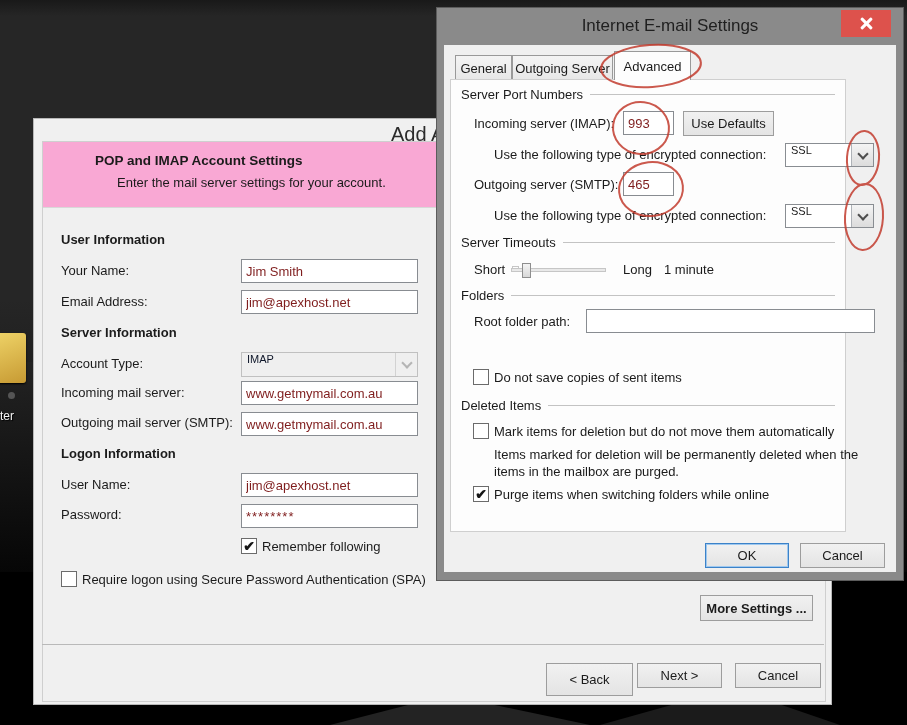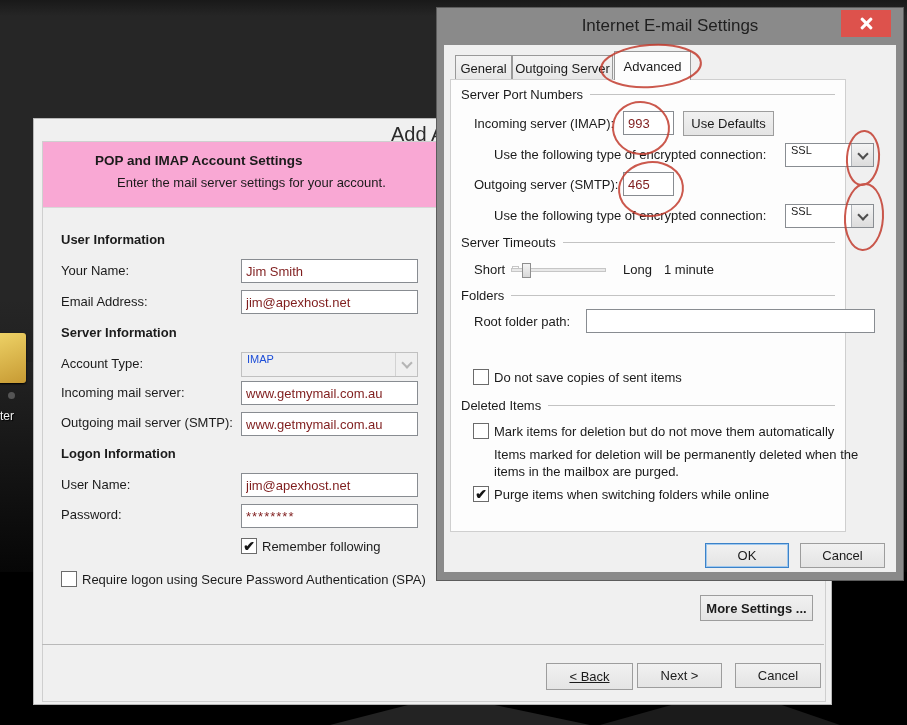--- a/index.html
+++ b/index.html
@@ -34,21 +34,21 @@
   .grp{position:absolute;display:flex;align-items:center;}
   .grp .cap{font-size:13px;color:#1b1b1b;white-space:nowrap;}
   .grp .line{flex:1;height:1px;background:#c3c3c3;margin-left:7px;}
   .combo{position:absolute;box-sizing:border-box;background:#fff;border:1px solid #898d92;
          font-size:11px;display:flex;align-items:flex-start;}
   .combo .val{flex:1;padding-left:5px;}
   .combo .dd{width:21px;align-self:stretch;border-left:1px solid #aeb2b7;
              background:linear-gradient(#f4f4f4,#dcdcdc);display:flex;align-items:center;justify-content:center;}
   .chev{width:6px;height:6px;border-right:2px solid #4d4d4d;border-bottom:2px solid #4d4d4d;
         transform:rotate(45deg);margin-top:-3px;}
-  .combo.disabled{background:#efefef;border-color:#c0c0c0;color:#1d4ed8;}
+  .combo.disabled{background:#efefef;border-color:#c0c0c0;color:#0f172a;}
   .combo.disabled .dd{background:#efefef;border-left-color:#d2d2d2;}
   .combo.disabled .chev{border-color:#b4b4b4;}
   
   .acct-dlg{position:absolute;left:33px;top:118px;width:799px;height:587px;background:#f0f0f0;
             border:1px solid #b8b8b8;box-sizing:border-box;}
   .acct-title{position:absolute;left:357px;top:4px;font-size:20px;color:#2b2b2b;}
   .acct-panel{position:absolute;left:8px;top:22px;width:782px;height:559px;border:1px solid #cfcfcf;}
   .acct-head{position:absolute;left:0;top:0;width:100%;height:66px;background:#f9a8d4;
              border-bottom:1px solid #d8d8d8;box-sizing:border-box;}
   .acct-foot-line{position:absolute;left:8px;top:525px;width:782px;height:1px;background:#b9b9b9;}
@@ -127,21 +127,21 @@
     <div class="chkbox" style="left:207px;top:419px;">✔</div>
     <div class="lbl" style="left:228px;top:420px;">Remember following</div>
 
     <div class="chkbox" style="left:27px;top:452px;"></div>
     <div class="lbl" style="left:48px;top:453px;">Require logon using Secure Password Authentication (SPA)</div>
 
     <button class="btn" style="left:666px;top:476px;width:113px;height:26px;font-weight:bold;">More Settings ...</button>
 
     <div class="acct-foot-line"></div>
 
-    <button class="btn" style="left:512px;top:544px;width:87px;height:27px;text-decoration:underline;">&lt; Back</button>
+    <button class="btn" style="left:512px;top:544px;width:87px;height:33px;">&lt; Back</button>
     <button class="btn" style="left:603px;top:544px;width:85px;height:25px;">Next &gt;</button>
     <button class="btn" style="left:701px;top:544px;width:86px;height:25px;">Cancel</button>
   </div>
 
   <div class="mail-dlg">
     <div class="mail-title">Internet E-mail Settings</div>
     <div class="mail-close">
       <span class="xicon"></span>
     </div>
 

